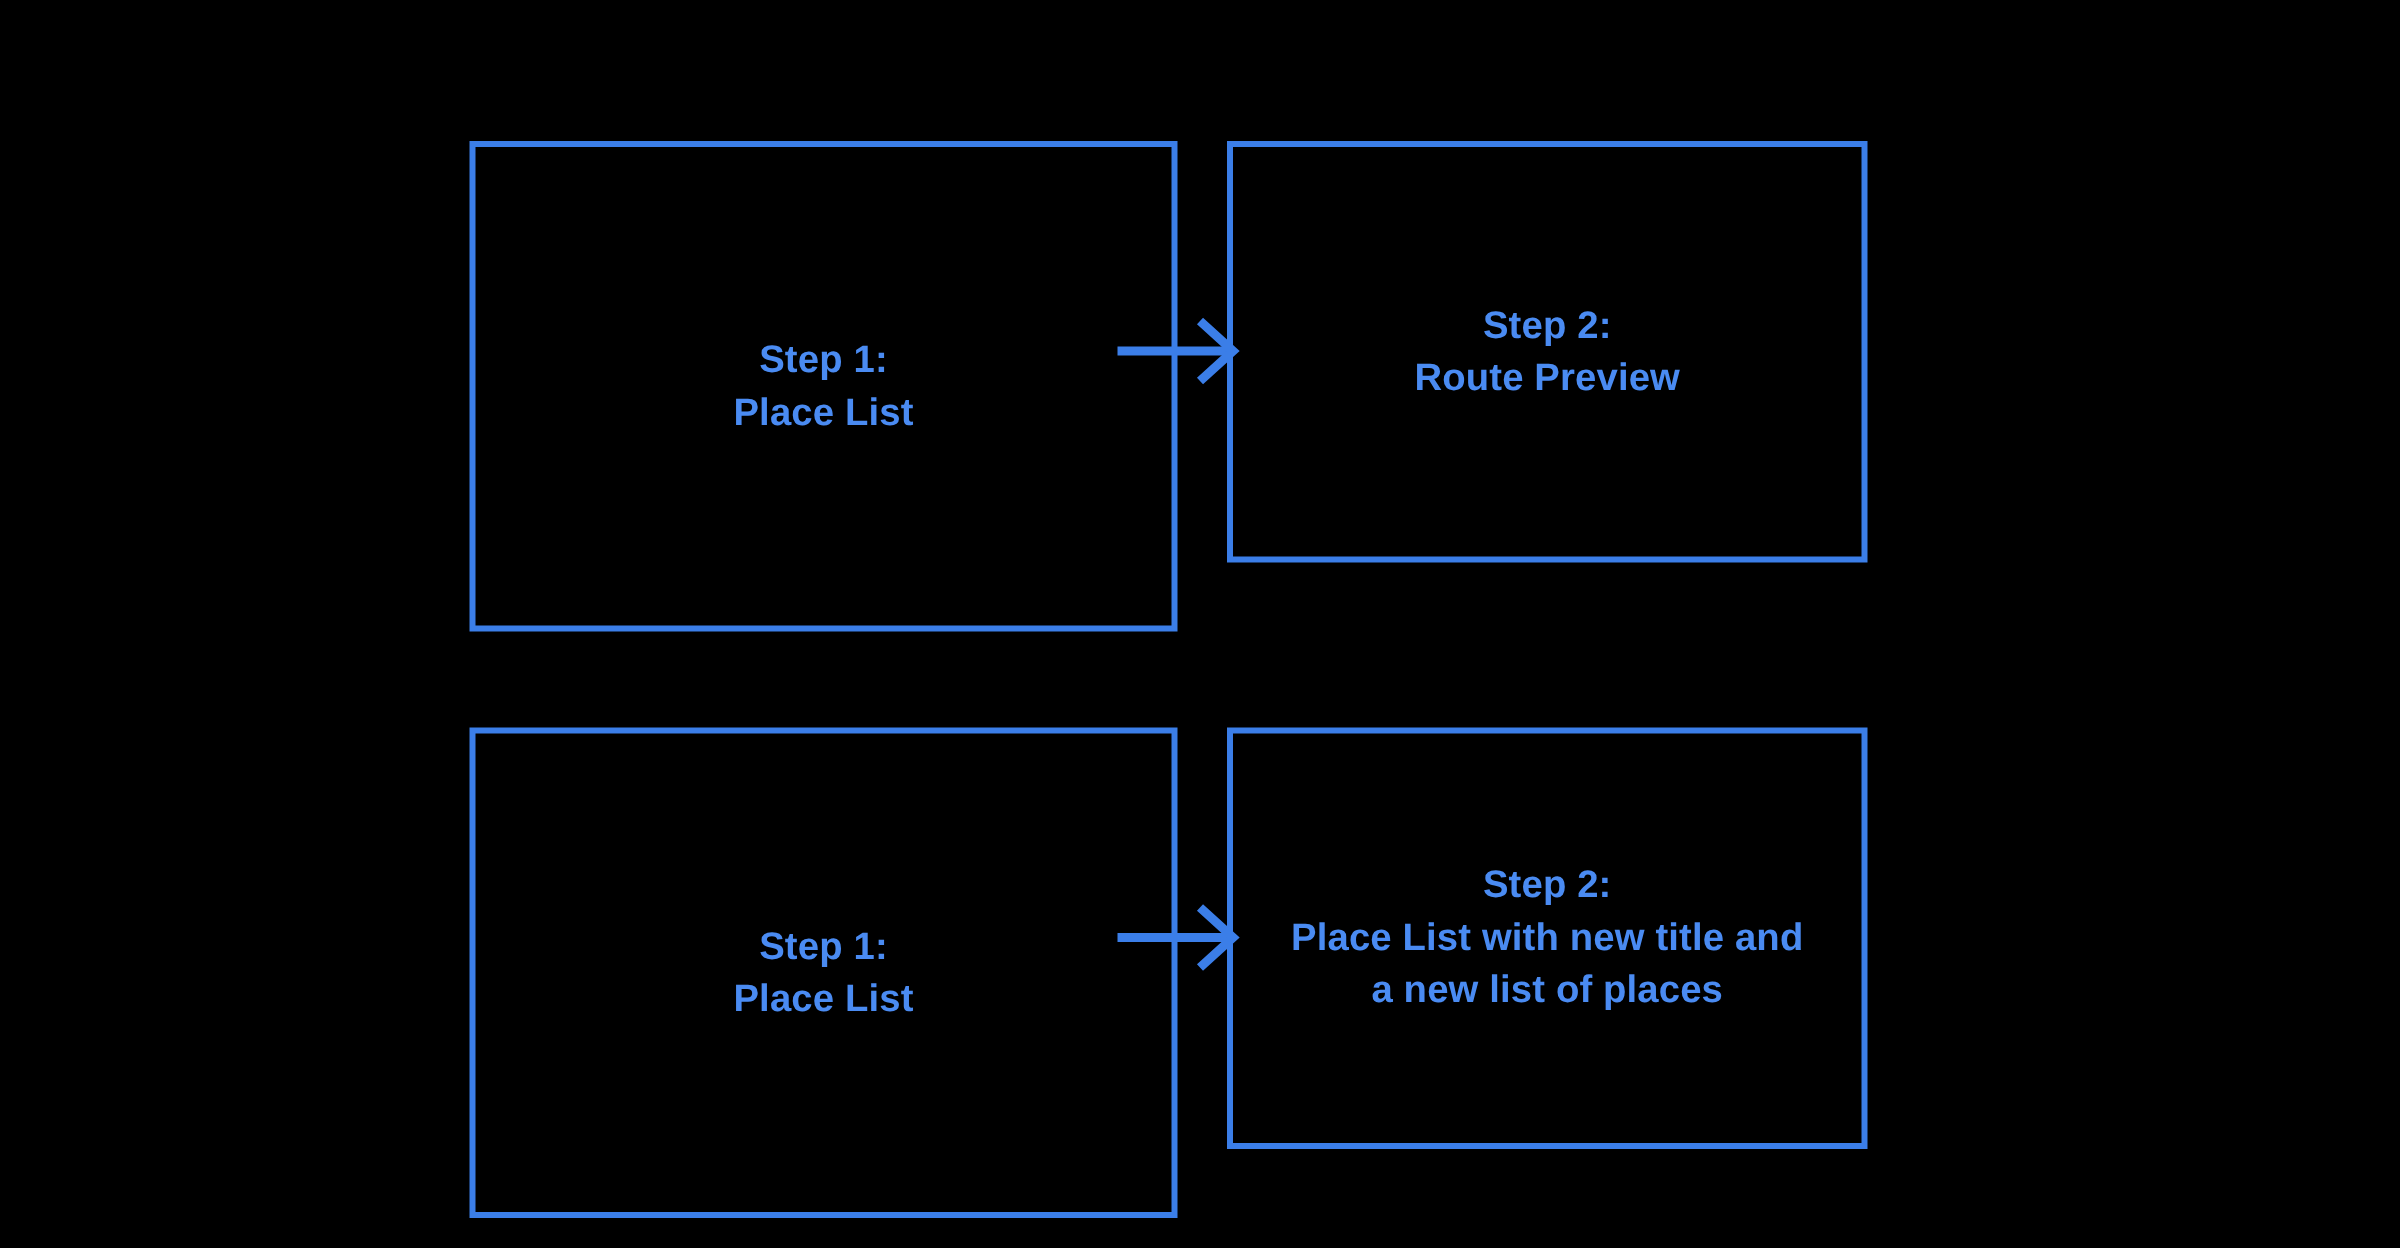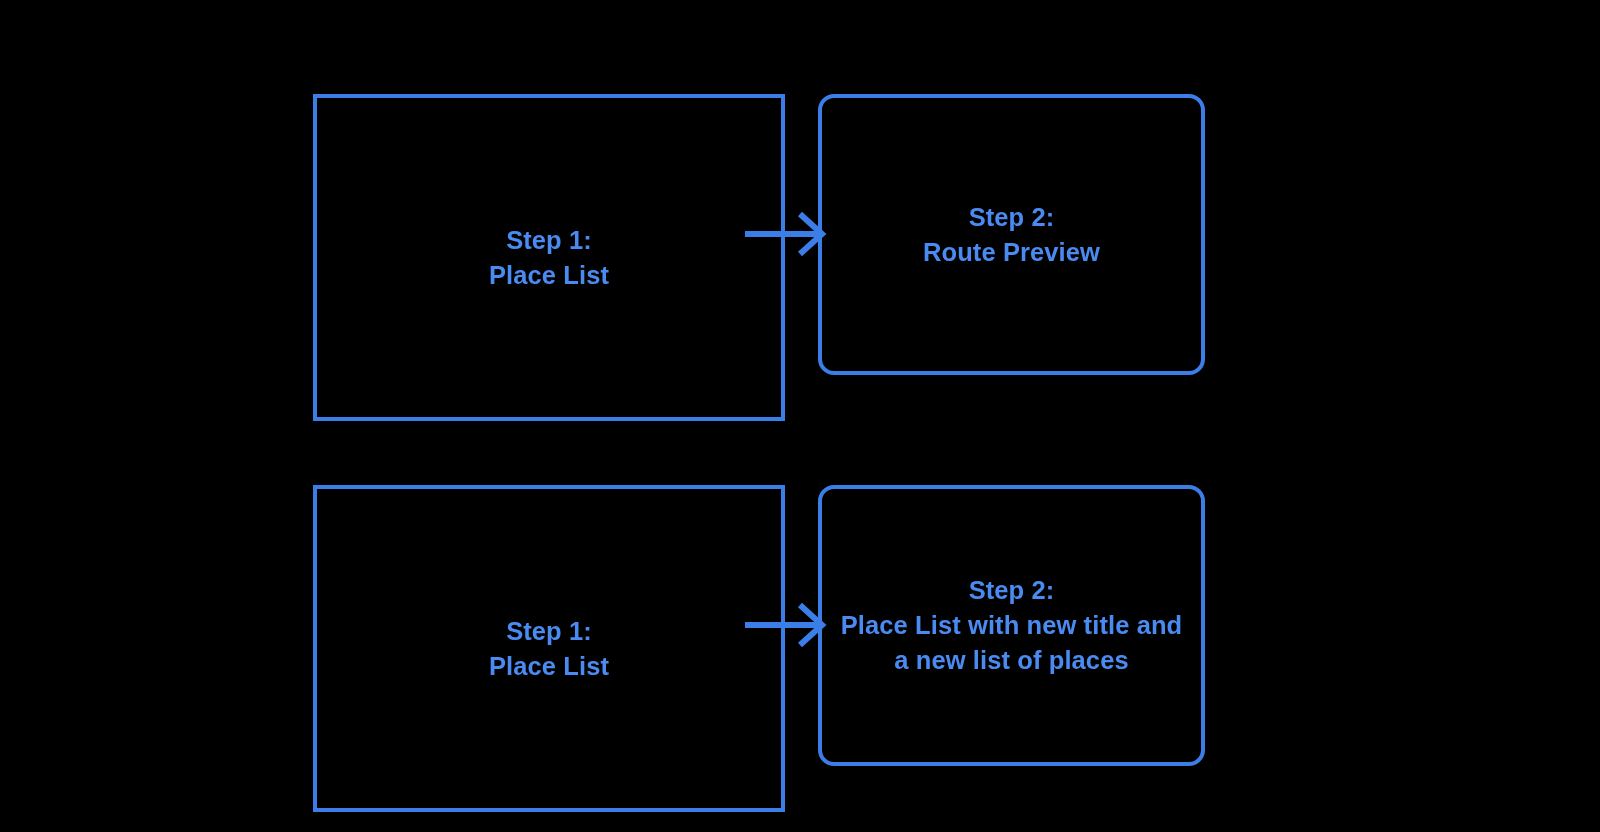--- a/index.html
+++ b/index.html
@@ -40,23 +40,22 @@
   }
   .step-box.box-left {
     left: 313px;
     top: 4px;
     width: 472px;
     height: 327px;
   }
   .step-box.box-right {
     left: 818px;
     top: 4px;
-    width: 387px;
+    width: 427px;
     height: 281px;
-    border-radius: 16px;
   }
 
   .box-label {
     color: #4a8bf2;
     font-family: "Liberation Sans", sans-serif;
     font-weight: bold;
     font-size: 25.5px;
     line-height: 35px;
     text-align: center;
     letter-spacing: 0.1px;

